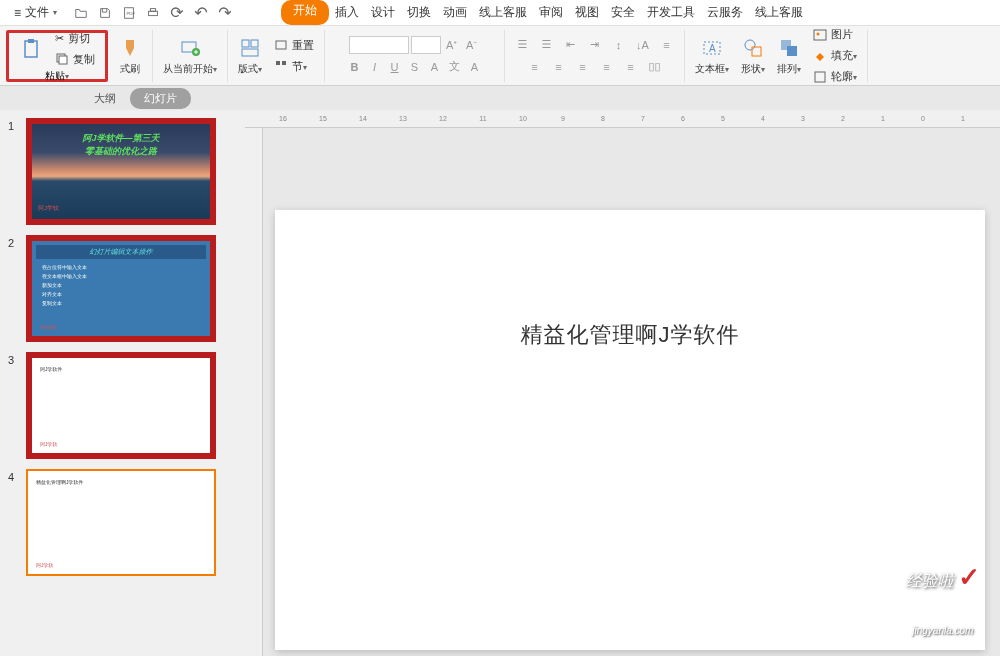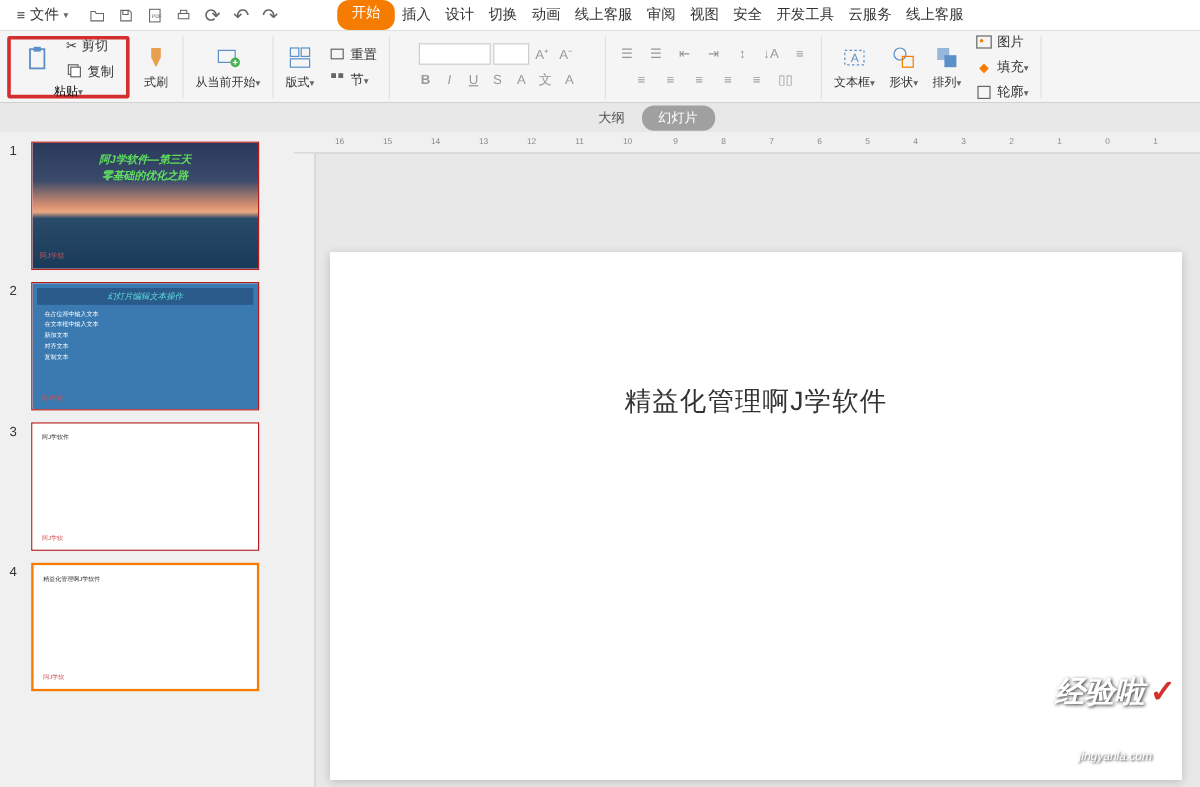--- a/index.html
+++ b/index.html
@@ -20,29 +20,29 @@
     .ribbon-btn { display: flex; flex-direction: column; align-items: center; gap: 2px; padding: 2px 4px; cursor: pointer; font-size: 10px; color: #333; }
     .ribbon-btn-h { display: flex; align-items: center; gap: 4px; padding: 2px 4px; cursor: pointer; font-size: 11px; color: #333; }
     .icon-sm { width: 14px; height: 14px; }
     .icon-lg { width: 24px; height: 24px; }
     .btn-label { font-size: 10px; }
     
     .font-box { width: 60px; height: 18px; border: 1px solid #ccc; background: #fff; font-size: 10px; padding: 1px 4px; }
     .size-box { width: 30px; height: 18px; border: 1px solid #ccc; background: #fff; font-size: 10px; padding: 1px 2px; }
     .fmt-btn { width: 18px; height: 18px; display: flex; align-items: center; justify-content: center; font-size: 11px; color: #999; cursor: pointer; }
     
-    .view-tabs { height: 24px; background: #e8e8e8; display: flex; align-items: center; padding-left: 80px; justify-content: center; }
+    .view-tabs { height: 24px; background: #e8e8e8; display: flex; align-items: center; padding-left: 80px; }
     .view-tab { padding: 3px 14px; font-size: 11px; color: #555; cursor: pointer; }
     .view-tab.active { background: #a0a0a0; color: #fff; border-radius: 10px; }
     
     .workspace { display: flex; height: 546px; }
     .sidebar { width: 245px; background: #f0f0f0; overflow-y: auto; padding: 8px; }
     .thumb-wrap { display: flex; margin-bottom: 10px; }
     .thumb-num { width: 18px; font-size: 11px; color: #333; padding-top: 2px; }
-    .thumb { width: 190px; height: 107px; background: #fff; border: 1px solid #b91c1c; cursor: pointer; position: relative; overflow: hidden; }
+    .thumb { width: 190px; height: 107px; background: #fff; border: 6px solid #b91c1c; cursor: pointer; position: relative; overflow: hidden; }
     .thumb.active { border: 2px solid #f57c00; }
     
     .thumb1-sky { background: linear-gradient(180deg, #2a3a5a 0%, #3a4a6a 30%, #d89070 50%, #e8a880 55%, #2a4a6a 60%, #1a3a5a 100%); height: 100%; position: relative; }
     .thumb1-text { position: absolute; top: 8px; left: 50%; transform: translateX(-50%); color: #5fdf5f; font-size: 9px; font-style: italic; font-weight: bold; text-align: center; width: 100%; }
     .thumb1-sub { position: absolute; bottom: 6px; left: 6px; color: #d05050; font-size: 6px; }
     
     .thumb2-bg { background: #3a7ab0; height: 100%; padding: 4px; }
     .thumb2-title { background: #2a5a8a; color: #5fdfdf; font-size: 7px; text-align: center; padding: 2px; font-style: italic; }
     .thumb2-list { font-size: 5px; color: #fff; padding: 4px 6px; line-height: 1.8; }
     
@@ -51,21 +51,21 @@
     .thumb3-sub { position: absolute; bottom: 6px; left: 8px; color: #d05050; font-size: 5px; }
     
     .canvas-area { flex: 1; background: #e8e8e8; position: relative; overflow: hidden; }
     .ruler-h { height: 18px; background: #f0f0f0; border-bottom: 1px solid #ccc; font-size: 7px; color: #888; display: flex; align-items: center; padding-left: 18px; }
     .ruler-tick { width: 40px; text-align: center; }
     .ruler-v { position: absolute; left: 0; top: 18px; width: 18px; bottom: 0; background: #f0f0f0; border-right: 1px solid #ccc; }
     .slide-canvas { position: absolute; left: 30px; top: 100px; width: 710px; height: 440px; background: #fff; box-shadow: 0 2px 8px rgba(0,0,0,0.2); }
     .slide-title { position: absolute; top: 110px; left: 50%; transform: translateX(-50%); font-size: 22px; color: #333; letter-spacing: 1px; }
     
     .watermark { position: absolute; bottom: 20px; right: 20px; text-align: center; }
-    .watermark-main { font-size: 25px; font-weight: bold; color: #fff; text-shadow: 1px 1px 3px rgba(0,0,0,0.8); font-style: italic; }
+    .watermark-main { font-size: 16px; font-weight: normal; color: #fff; text-shadow: 1px 1px 3px rgba(0,0,0,0.8); font-style: italic; }
     .watermark-check { color: #d32f2f; font-size: 26px; font-weight: bold; }
     .watermark-sub { font-size: 10px; color: #fff; text-shadow: 1px 1px 2px rgba(0,0,0,0.8); font-style: italic; margin-top: 32px; }
     
     .caret { font-size: 8px; color: #666; }
     svg { display: block; }
   </style>
 </head>
 <body>
 
 <div class="topbar">

